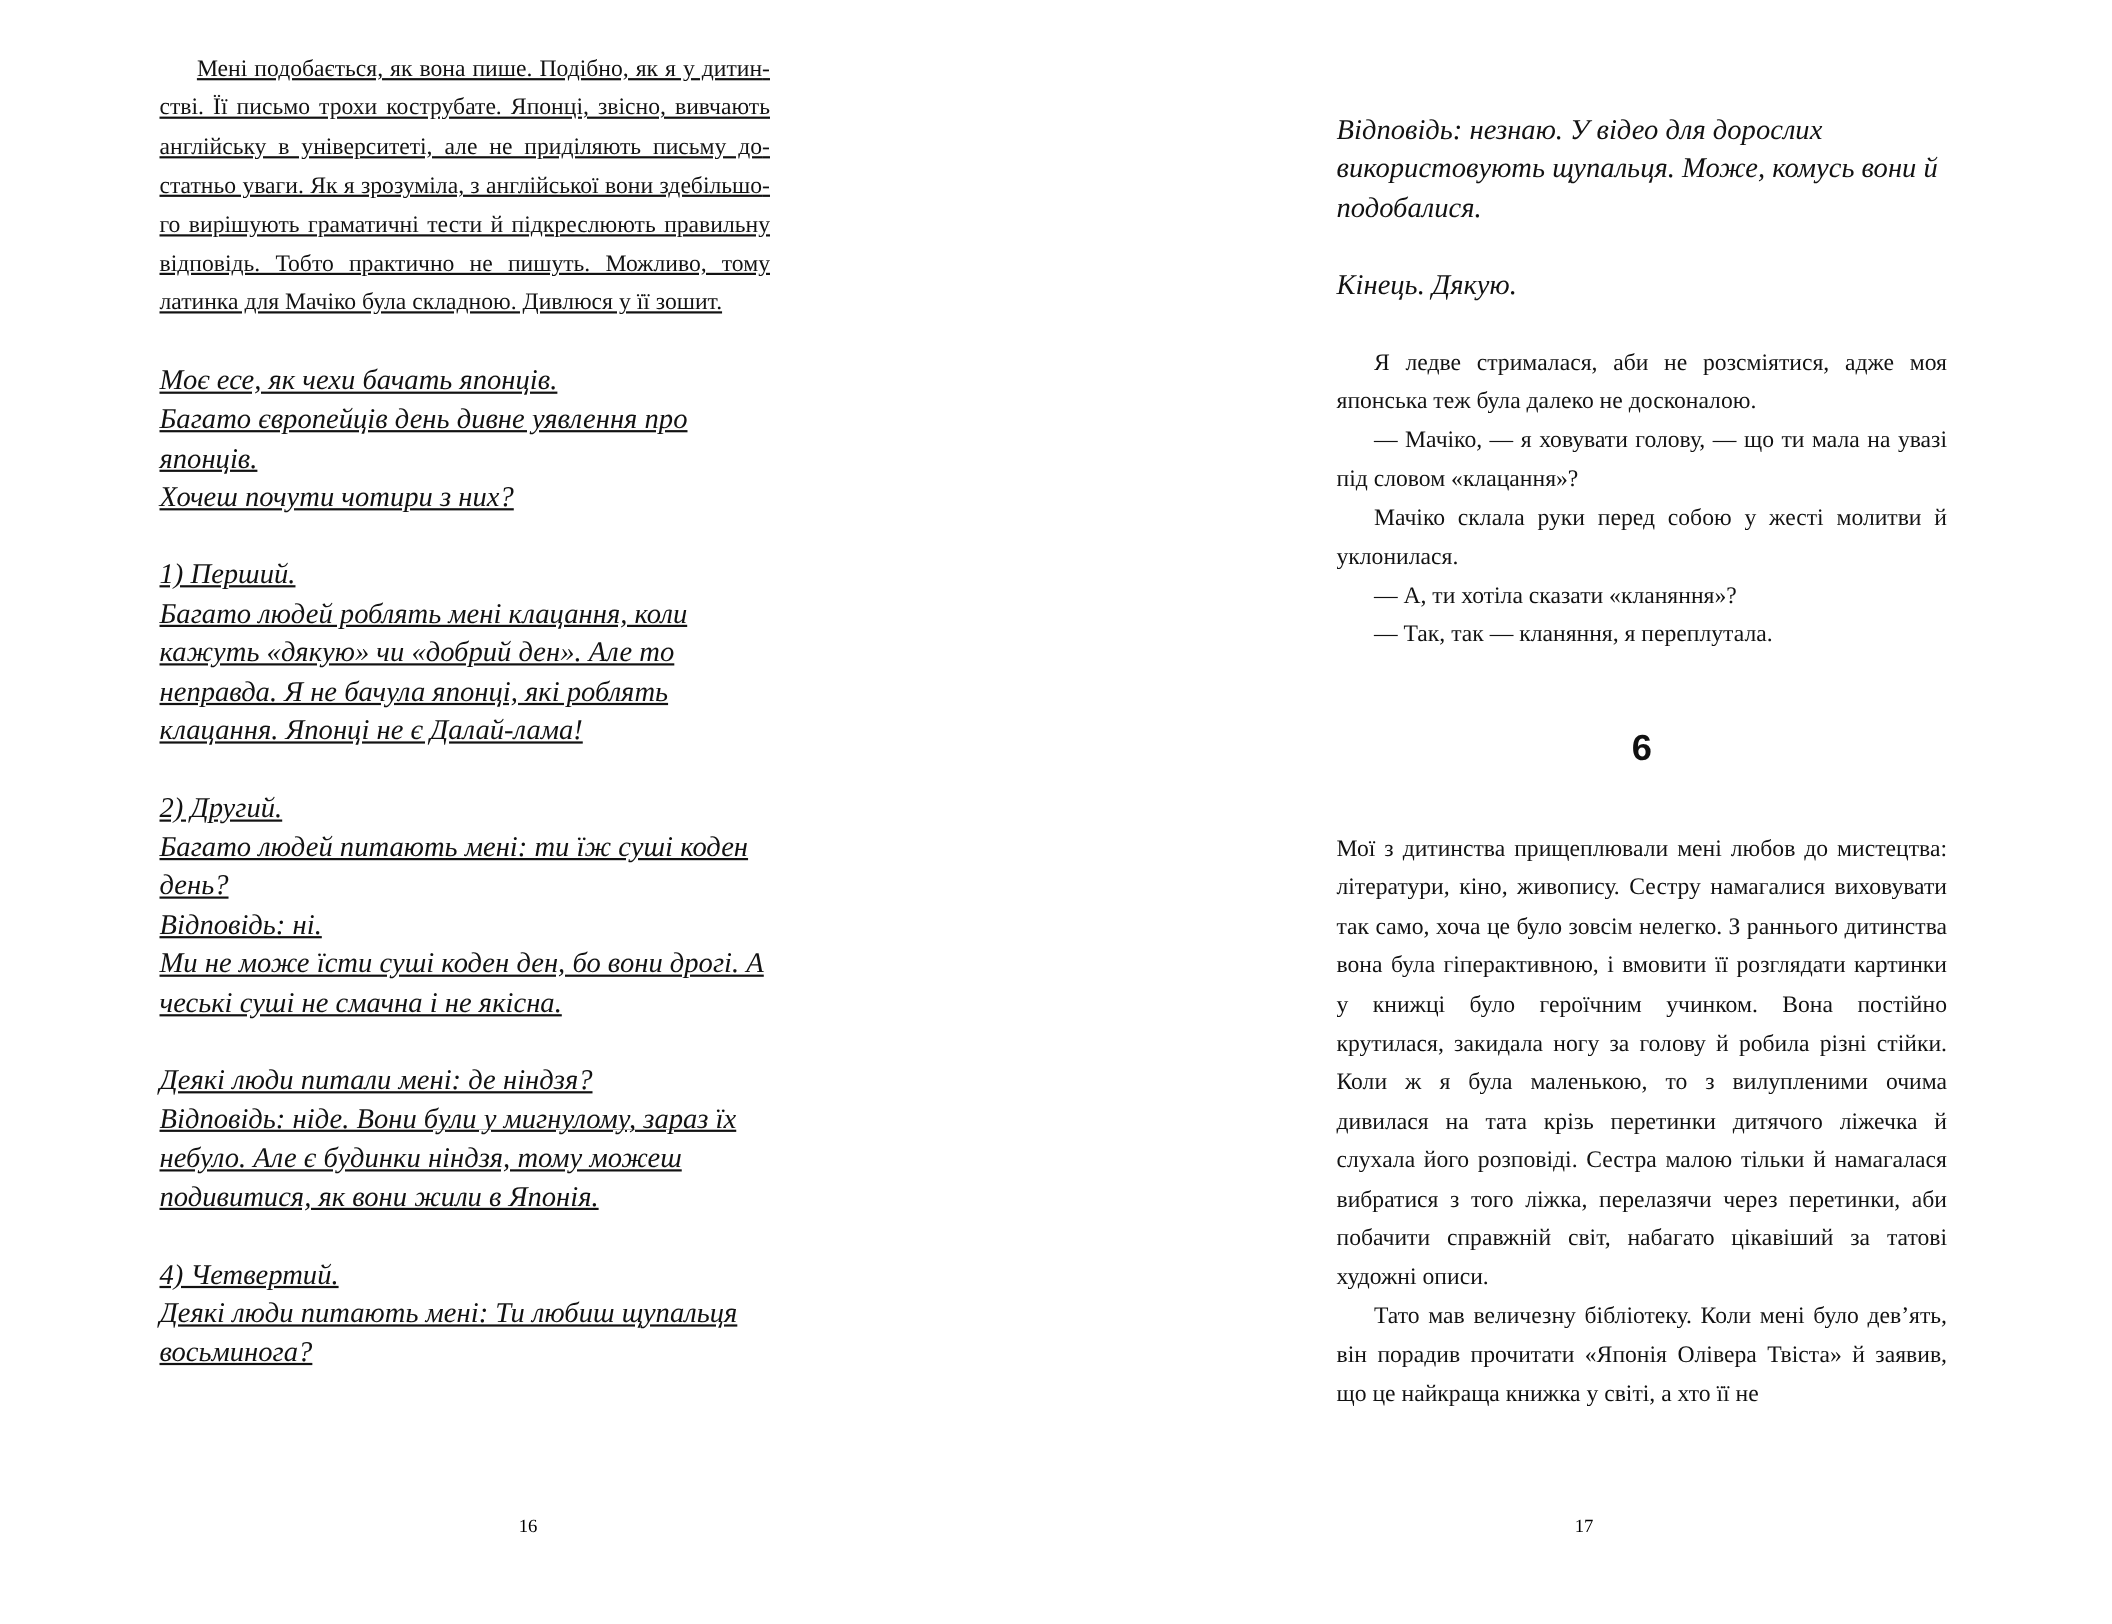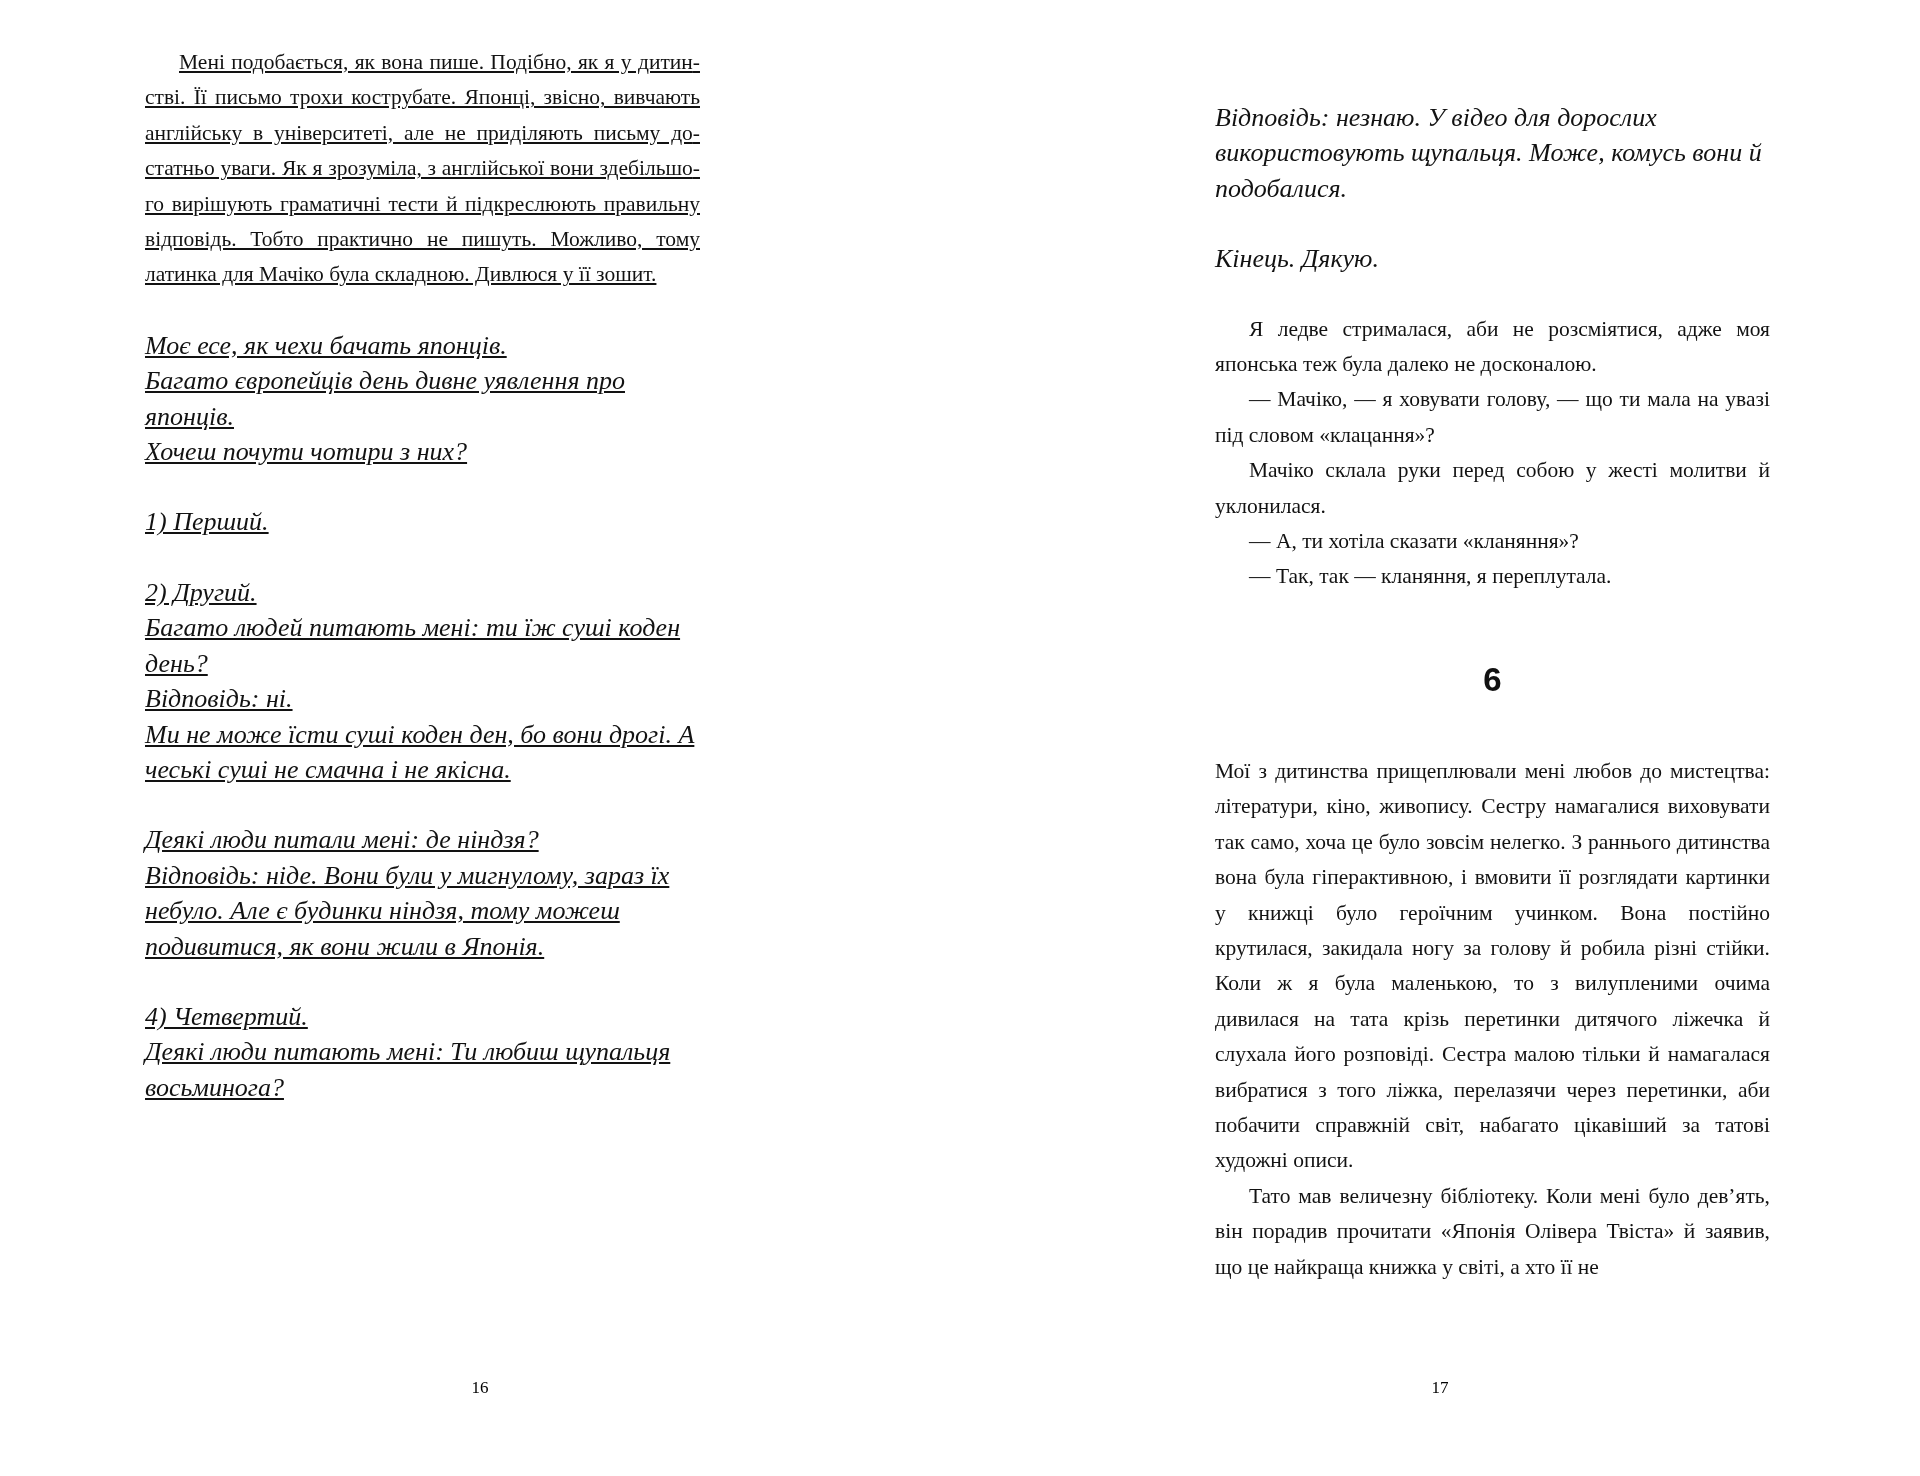--- a/index.html
+++ b/index.html
@@ -105,20 +105,21 @@
     <div class="italic-block">
       <p>Моє есе, як чехи бачать японців.</p>
       <p>Багато європейців день дивне уявлення про японців.</p>
       <p>Хочеш почути чотири з них?</p>
     </div>
 
     <div class="gap-medium"></div>
 
     <div class="italic-block">
       <p>1) Перший.</p>
+      <p>Багато людей роблять мені клацання, коли кажуть «дякую» чи «добрий ден». Але то неправда. Я не бачула японці, які роблять клацання. Японці не є Далай-лама!</p>
     </div>
 
     <div class="gap-medium"></div>
 
     <div class="italic-block">
       <p>2) Другий.</p>
       <p>Багато людей питають мені: ти їж суші коден день?</p>
       <p>Відповідь: ні.</p>
       <p>Ми не може їсти суші коден ден, бо вони дрогі. А чесь­кі суші не смачна і не якісна.</p>
     </div>

